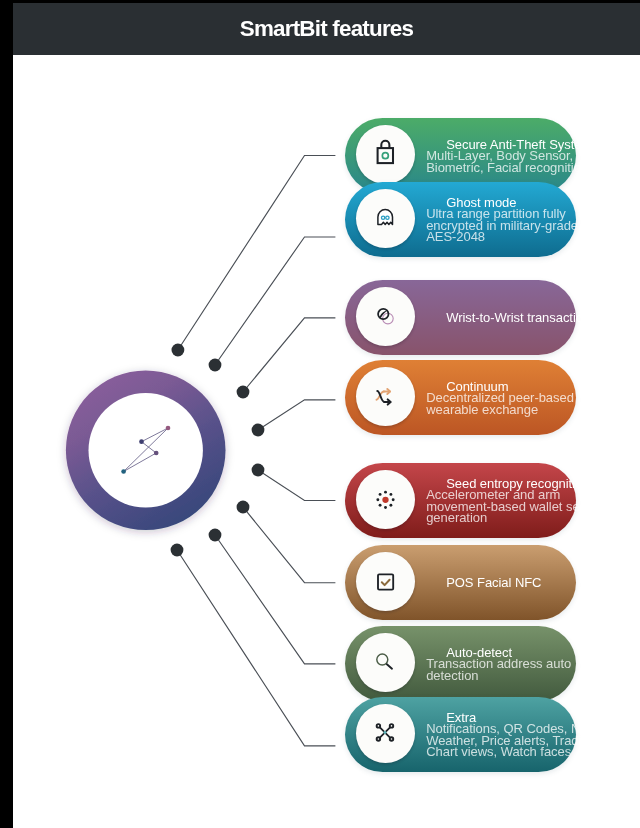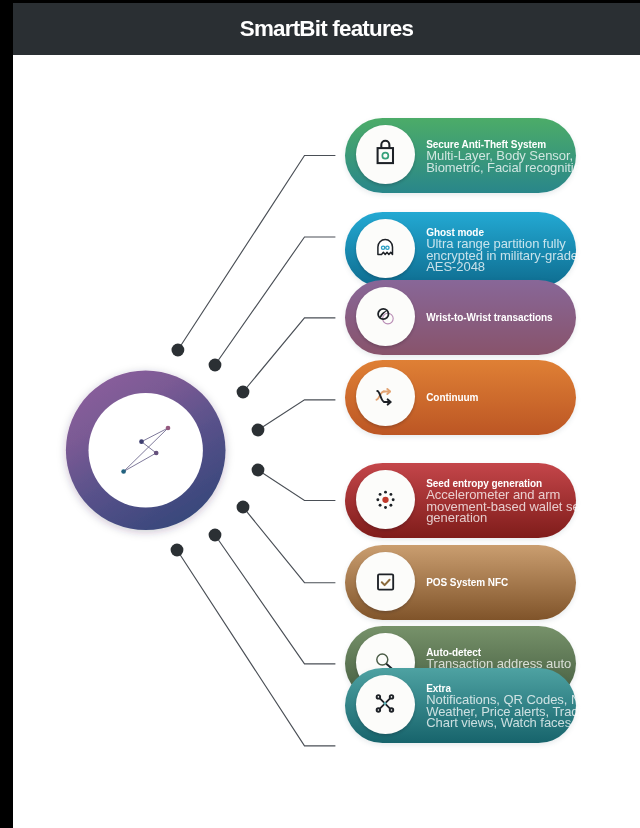--- a/index.html
+++ b/index.html
@@ -10,21 +10,21 @@
      color:#ffffff;font-size:22.4px;font-weight:bold;letter-spacing:-.78px;}
   #canvas{position:absolute;left:13px;top:55.3px;width:627px;height:772.7px;background:#ffffff;overflow:hidden;}
   #art{position:absolute;left:0px;top:0px;width:640px;height:828px;}
   #cards{position:absolute;left:0;top:0;width:640px;height:828px;}
 
   .card{position:absolute;left:345.2px;width:231px;border-radius:37.5px;box-shadow:0 2px 5px rgba(60,90,110,.13);}
   .card .bubble{position:absolute;left:10.7px;top:7.0px;width:58.8px;height:58.8px;border-radius:50%;
       background:#fcfcfa;box-shadow:0 1.5px 3px rgba(20,20,30,.22);}
   .card .ico{position:absolute;left:10.7px;top:7.0px;width:58.8px;height:58.8px;}
   .card .txt{position:absolute;left:81px;width:150px;top:50%;transform:translateY(-50%);white-space:nowrap;}
-  .card .ttl{font-size:10px;font-weight:bold;color:#ffffff;line-height:11.5px;letter-spacing:-.06px;}
+  .card .ttl{font-size:13px;font-weight:normal;color:#ffffff;line-height:11.5px;letter-spacing:-.06px;margin-left:20px;}
   .card .dsc{font-size:13px;color:#fff;line-height:11.5px;letter-spacing:-.05px;opacity:.76;}
 </style>
 </head>
 <body>
 
 <div id="page">
   <div id="header">
     <div id="header-title">SmartBit features</div>
   </div>
   <div id="canvas">
@@ -99,21 +99,21 @@
    <circle cx="29.35" cy="30.7" r="3.0" fill="none" stroke="#35a07a" stroke-width="1.7"></circle>
         </svg>
         <div class="txt">
           <div class="ttl">Secure Anti-Theft System</div>
           <div class="dsc">
             <div class="dline">Multi-Layer, Body Sensor,</div>
             <div class="dline">Biometric, Facial recognition</div>
           </div>
         </div>
       </div>
-      <div class="card" style="top: 212px; height: 75px; background: linear-gradient(rgb(35, 169, 211) 0%, rgb(14, 108, 143) 100%);">
+      <div class="card" style="top: 182px; height: 75px; background: linear-gradient(rgb(35, 169, 211) 0%, rgb(14, 108, 143) 100%);">
         <div class="bubble"></div>
         <svg viewBox="0 0 58.8 58.8" class="ico">
           <path d="M21.9 35.4V27.9a7.3 7.3 0 0 1 14.6 0v7.5l-1.82-2.05-1.83 2.05-1.82-2.05-1.83 2.05-1.82-2.05-1.83 2.05z" fill="#fff" stroke="#1d2126" stroke-width="1.5" stroke-linejoin="round"></path>
    <circle cx="27.1" cy="28.8" r="1.65" fill="none" stroke="#2b9fc4" stroke-width="1.35"></circle>
    <circle cx="31.4" cy="28.8" r="1.65" fill="none" stroke="#2b9fc4" stroke-width="1.35"></circle>
         </svg>
         <div class="txt">
           <div class="ttl">Ghost mode</div>
           <div class="dsc">
             <div class="dline">Ultra range partition fully</div>
@@ -142,69 +142,73 @@
             <path d="M31.3 22.0l2.8 2.5-2.8 2.5"></path>
           </g>
    <g fill="none" stroke-width="2.0" stroke-linecap="round" stroke-linejoin="round" stroke="#1d2126">
     <path d="M21.3 23.9 C24.2 23.9 24.6 34.8 28.6 35.0"></path>
     <path d="M28.3 35.0h6.0"></path>
             <path d="M31.7 32.4l2.9 2.6-2.9 2.6"></path>
           </g>
         </svg>
         <div class="txt">
           <div class="ttl">Continuum</div>
+          <div class="dsc">
+            <div class="dline">Decentralized peer-based</div>
+            <div class="dline">wearable exchange</div>
+          </div>
         </div>
       </div>
       <div class="card" style="top: 463px; height: 75px; background: linear-gradient(rgb(196, 70, 74) 0%, rgb(127, 28, 26) 100%);">
         <div class="bubble"></div>
         <svg viewBox="0 0 58.8 58.8" class="ico">
           <circle cx="29.50" cy="22.15" r="1.45" fill="#1d2126"></circle>
           <circle cx="34.91" cy="24.39" r="1.45" fill="#1d2126"></circle>
           <circle cx="37.15" cy="29.80" r="1.45" fill="#1d2126"></circle>
           <circle cx="34.91" cy="35.21" r="1.45" fill="#1d2126"></circle>
           <circle cx="29.50" cy="37.45" r="1.45" fill="#1d2126"></circle>
           <circle cx="24.09" cy="35.21" r="1.45" fill="#1d2126"></circle>
           <circle cx="21.85" cy="29.80" r="1.45" fill="#1d2126"></circle>
           <circle cx="24.09" cy="24.39" r="1.45" fill="#1d2126"></circle>
           <circle cx="29.5" cy="29.8" r="3.15" fill="#c0392b"></circle>
         </svg>
         <div class="txt">
-          <div class="ttl">Seed entropy generation</div>
+          <div class="ttl">Seed entropy recognition</div>
           <div class="dsc">
             <div class="dline">Accelerometer and arm</div>
             <div class="dline">movement-based wallet seed</div>
             <div class="dline">generation</div>
           </div>
         </div>
       </div>
       <div class="card" style="top: 545.2px; height: 75px; background: linear-gradient(rgb(202, 158, 112) 0%, rgb(128, 84, 42) 100%);">
         <div class="bubble"></div>
         <svg viewBox="0 0 58.8 58.8" class="ico">
           <rect x="22.0" y="22.4" width="15.2" height="15.2" rx="1.2" fill="none" stroke="#1d2126" stroke-width="1.85"></rect>
    <path d="M25.8 30.2l2.8 2.9 5.0 -5.4" fill="none" stroke="#8a6a3c" stroke-width="2.0" stroke-linecap="round" stroke-linejoin="round"></path>
         </svg>
         <div class="txt">
-          <div class="ttl">POS System NFC</div>
+          <div class="ttl">POS Facial NFC</div>
         </div>
       </div>
       <div class="card" style="top: 626.4px; height: 75px; background: linear-gradient(rgb(119, 146, 106) 0%, rgb(66, 90, 62) 100%);">
         <div class="bubble"></div>
         <svg viewBox="0 0 58.8 58.8" class="ico">
           <circle cx="26.3" cy="26.6" r="5.5" fill="none" stroke="#4a5c46" stroke-width="1.45"></circle>
    <line x1="30.9" y1="31.3" x2="36.0" y2="35.7" stroke="#1d2126" stroke-width="1.9" stroke-linecap="round"></line>
         </svg>
         <div class="txt">
           <div class="ttl">Auto-detect</div>
           <div class="dsc">
             <div class="dline">Transaction address auto</div>
             <div class="dline">detection</div>
           </div>
         </div>
       </div>
-      <div class="card" style="top: 668px; height: 75px; background: linear-gradient(rgb(78, 162, 162) 0%, rgb(23, 100, 108) 100%);">
+      <div class="card" style="top: 697px; height: 75px; background: linear-gradient(rgb(78, 162, 162) 0%, rgb(23, 100, 108) 100%);">
         <div class="bubble"></div>
         <svg viewBox="0 0 58.8 58.8" class="ico">
           <g stroke="#1d2126" stroke-width="1.8" fill="none" stroke-linecap="round">
    <line x1="23.6" y1="23.1" x2="34.3" y2="33.8"></line>
             <line x1="34.3" y1="23.1" x2="23.6" y2="33.8"></line>
           </g>
    <circle cx="28.95" cy="28.45" r="1.45" fill="#5fb3b8"></circle>
    <g stroke="#1d2126" stroke-width="1.9" fill="#fdfdfb">
    <circle cx="22.4" cy="21.9" r="1.75"></circle>
             <circle cx="35.5" cy="21.9" r="1.75"></circle>

